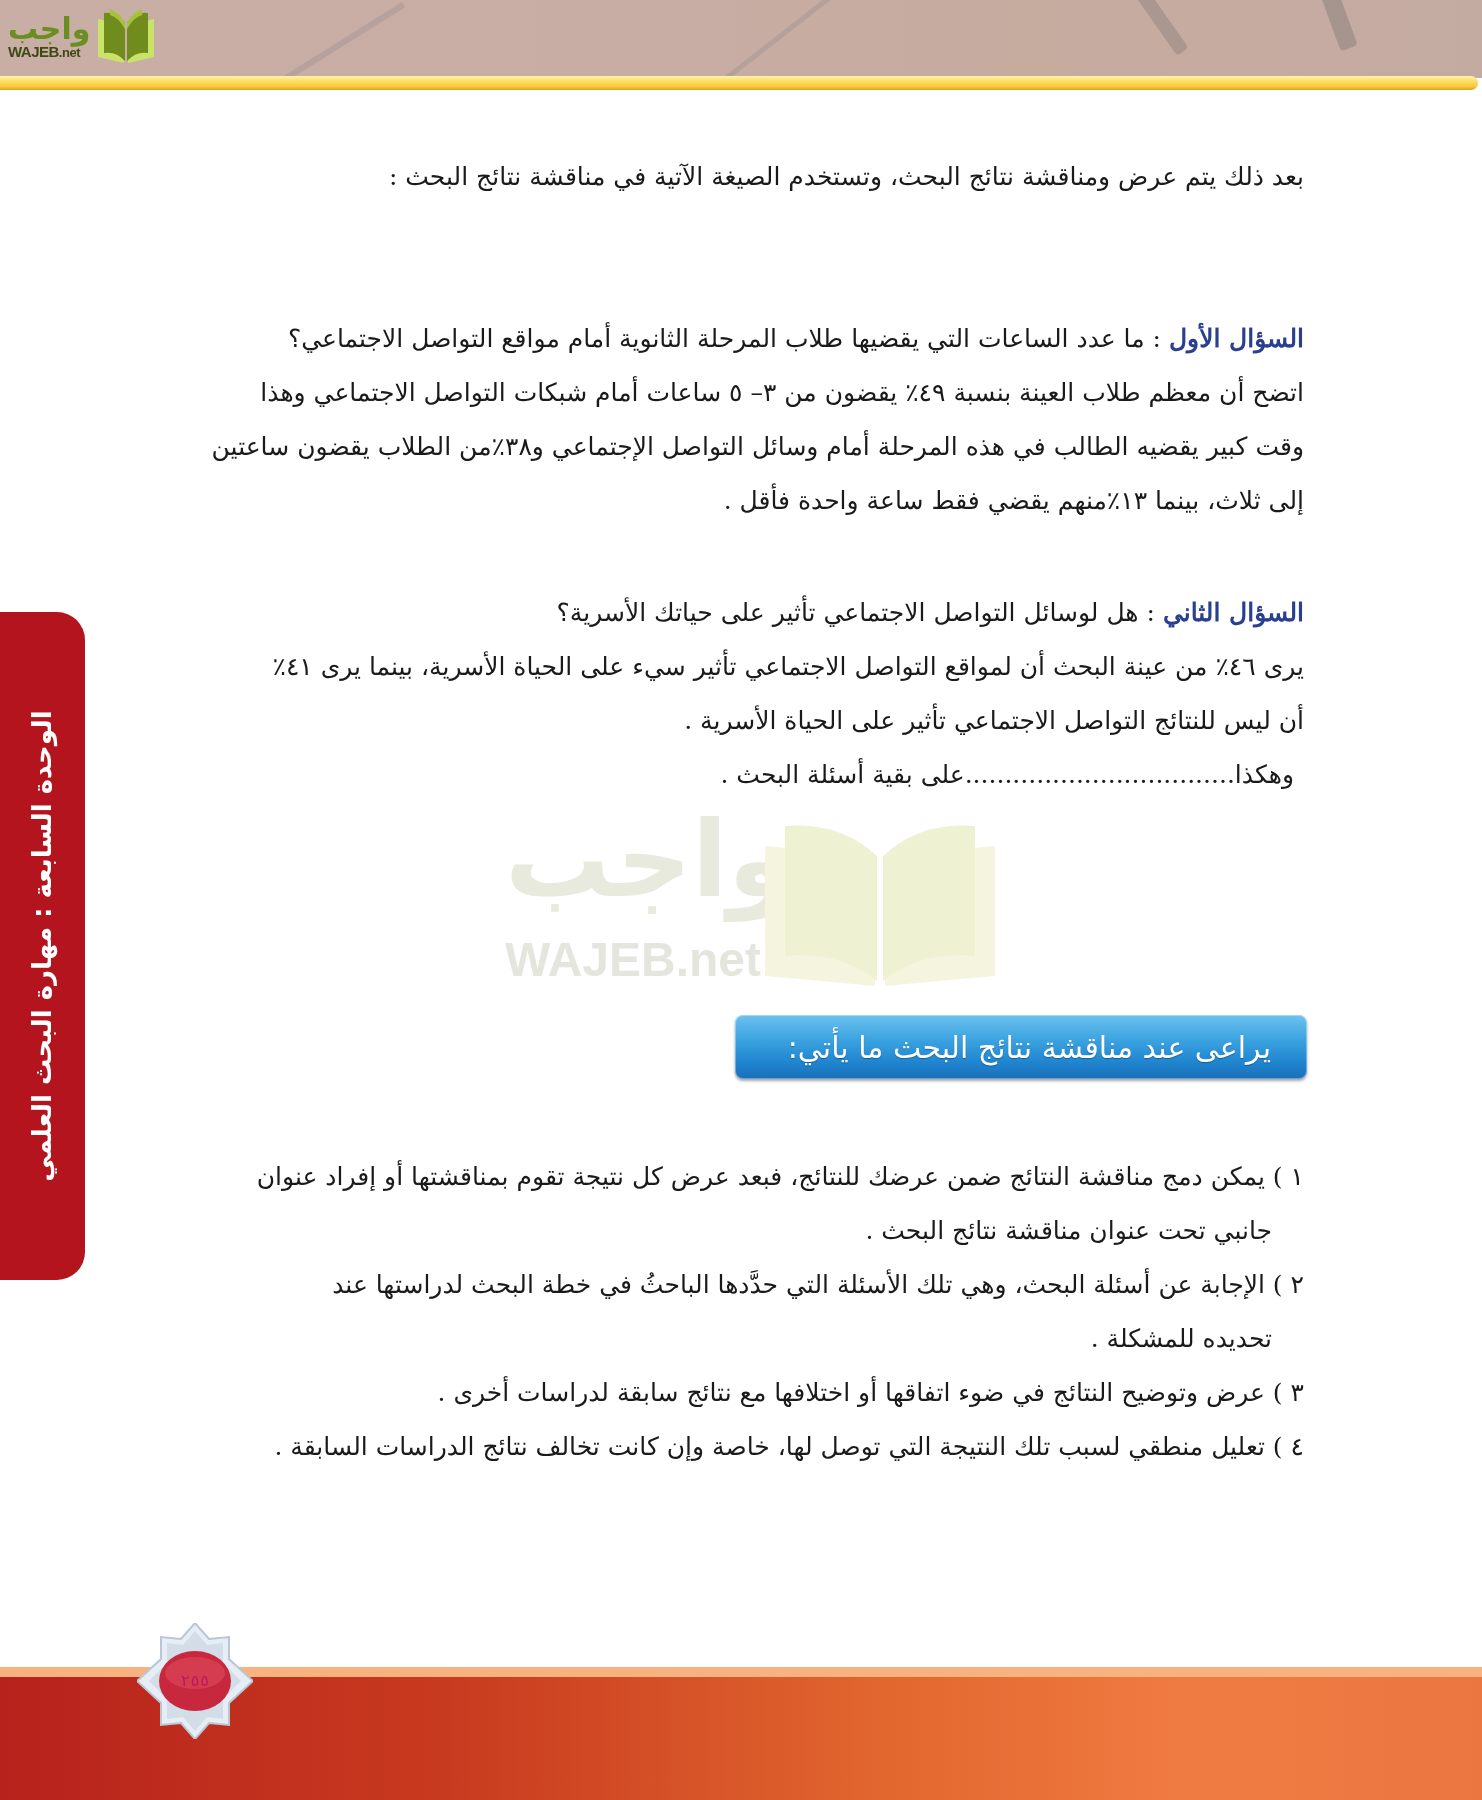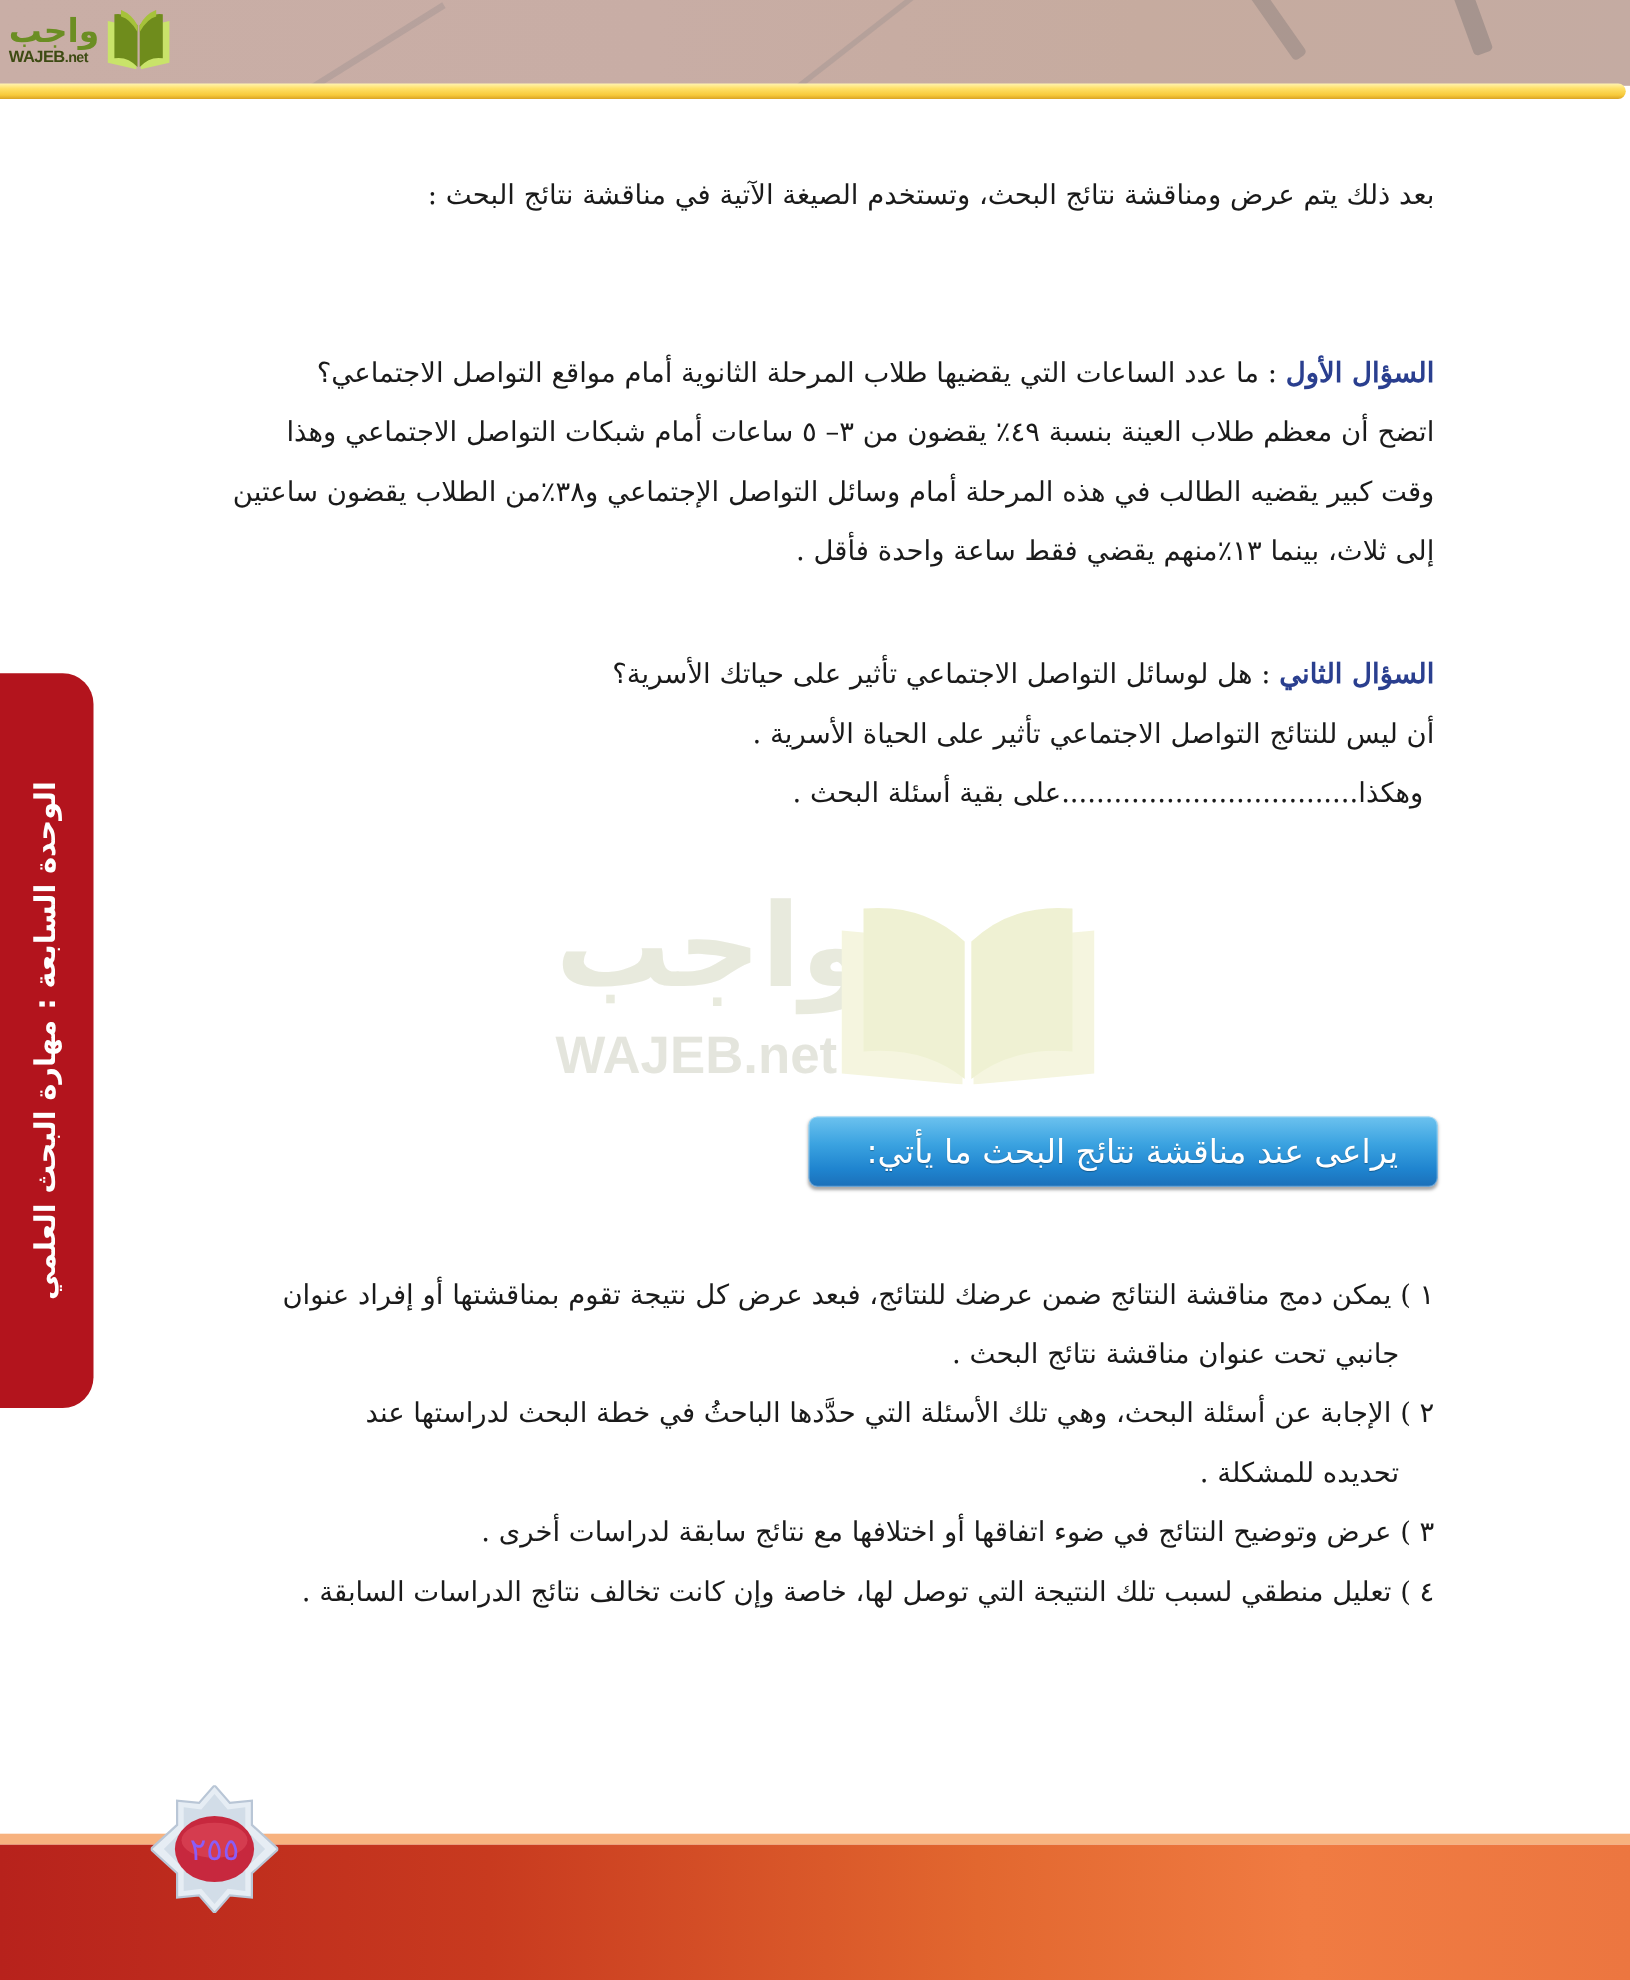--- a/index.html
+++ b/index.html
@@ -67,21 +67,21 @@
 
   .footer-strip { position:absolute; left:0; top:1667px; width:1482px; height:10px; background:#f7b27f; }
   .footer {
     position:absolute; left:0; top:1677px; width:1482px; height:123px;
     background:linear-gradient(90deg,#b7221c 0%,#c83a1f 30%,#e2672f 60%,#f07b42 80%,#ec7640 100%);
   }
   .badge { position:absolute; left:137px; top:1623px; width:116px; height:116px; }
   .badge-num {
     position:absolute; left:156px; top:1650px; width:78px; height:62px;
     display:flex; align-items:center; justify-content:center;
-    font-family:Liberation Sans, sans-serif; font-size:28px; color:#8b5cf6; direction:rtl;
+    font-family:Liberation Mono, monospace; font-size:16px; color:#be185d; direction:rtl;
   }
 </style>
 </head>
 <body>
 
 <div class="header">
   <div class="streak1"></div>
   <div class="streak2"></div>
   <div class="streak3"></div>
   <div class="streak4"></div>
@@ -109,20 +109,21 @@
 
 <div class="para" style="top:312px;">
   <span class="line"><span class="qlabel">السؤال الأول</span><span> : ما عدد الساعات التي يقضيها طلاب المرحلة الثانوية أمام مواقع التواصل الاجتماعي؟</span></span>
   <span class="line">اتضح أن معظم طلاب العينة بنسبة ٤٩٪ يقضون  من ٣– ٥ ساعات أمام شبكات التواصل الاجتماعي وهذا</span>
   <span class="line">وقت كبير يقضيه الطالب في هذه المرحلة أمام وسائل التواصل الإجتماعي و٣٨٪من الطلاب يقضون ساعتين</span>
   <span class="line">إلى ثلاث، بينما ١٣٪منهم يقضي فقط ساعة واحدة فأقل .</span>
 </div>
 
 <div class="para" style="top:586px;">
   <span class="line"><span class="qlabel">السؤال الثاني</span><span> : هل لوسائل التواصل الاجتماعي تأثير على حياتك الأسرية؟</span></span>
+  <span class="line">يرى ٤٦٪ من عينة البحث أن لمواقع التواصل الاجتماعي تأثير سيء على الحياة الأسرية، بينما يرى ٤١٪</span>
   <span class="line">أن ليس للنتائج التواصل الاجتماعي تأثير على الحياة الأسرية .</span>
   <span class="line" style="padding-right:10px;">وهكذا..................................على بقية أسئلة البحث .</span>
 </div>
 
 <div class="watermark">
   <span class="wm-ar">واجب</span>
   <span class="wm-en">WAJEB.net</span>
   <svg class="wm-book" viewBox="0 0 230 170">
     <path d="M0 30 L110 40 L110 170 L0 160 Z" fill="#f4f5dc"></path>
     <path d="M230 30 L120 40 L120 170 L230 160 Z" fill="#f4f5dc"></path>

